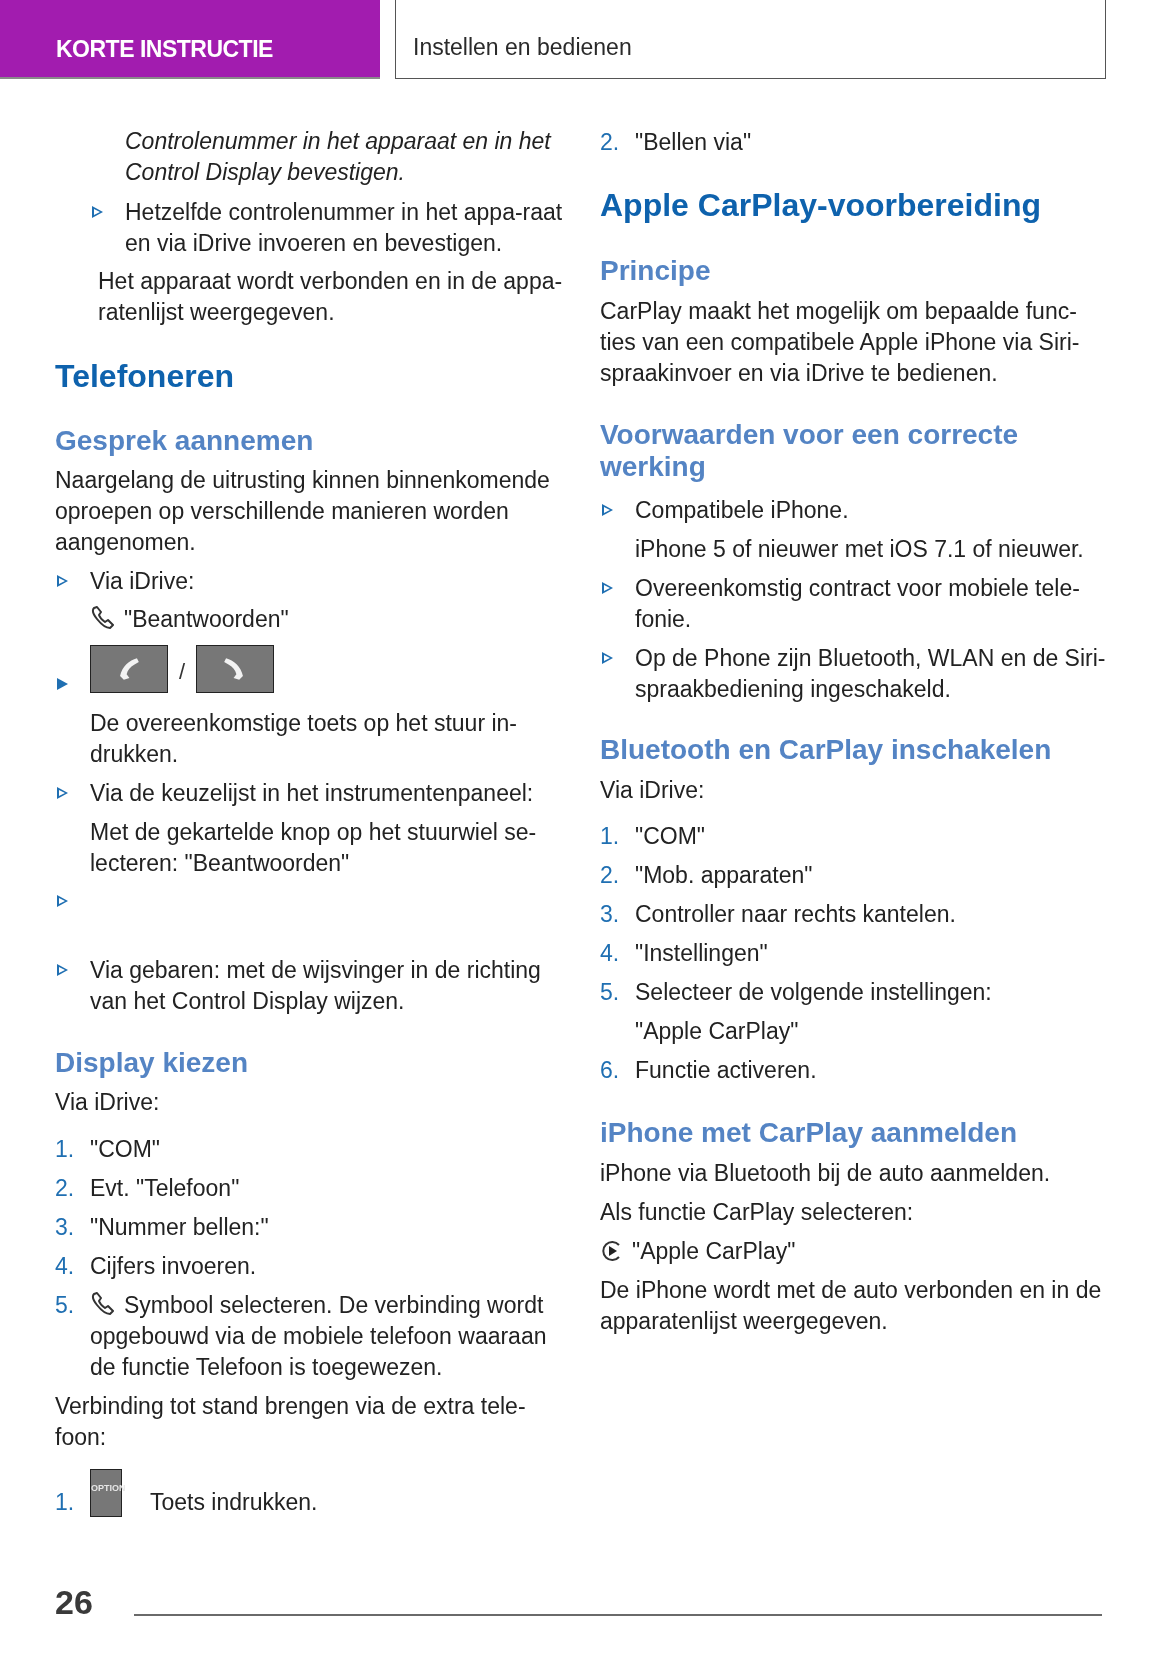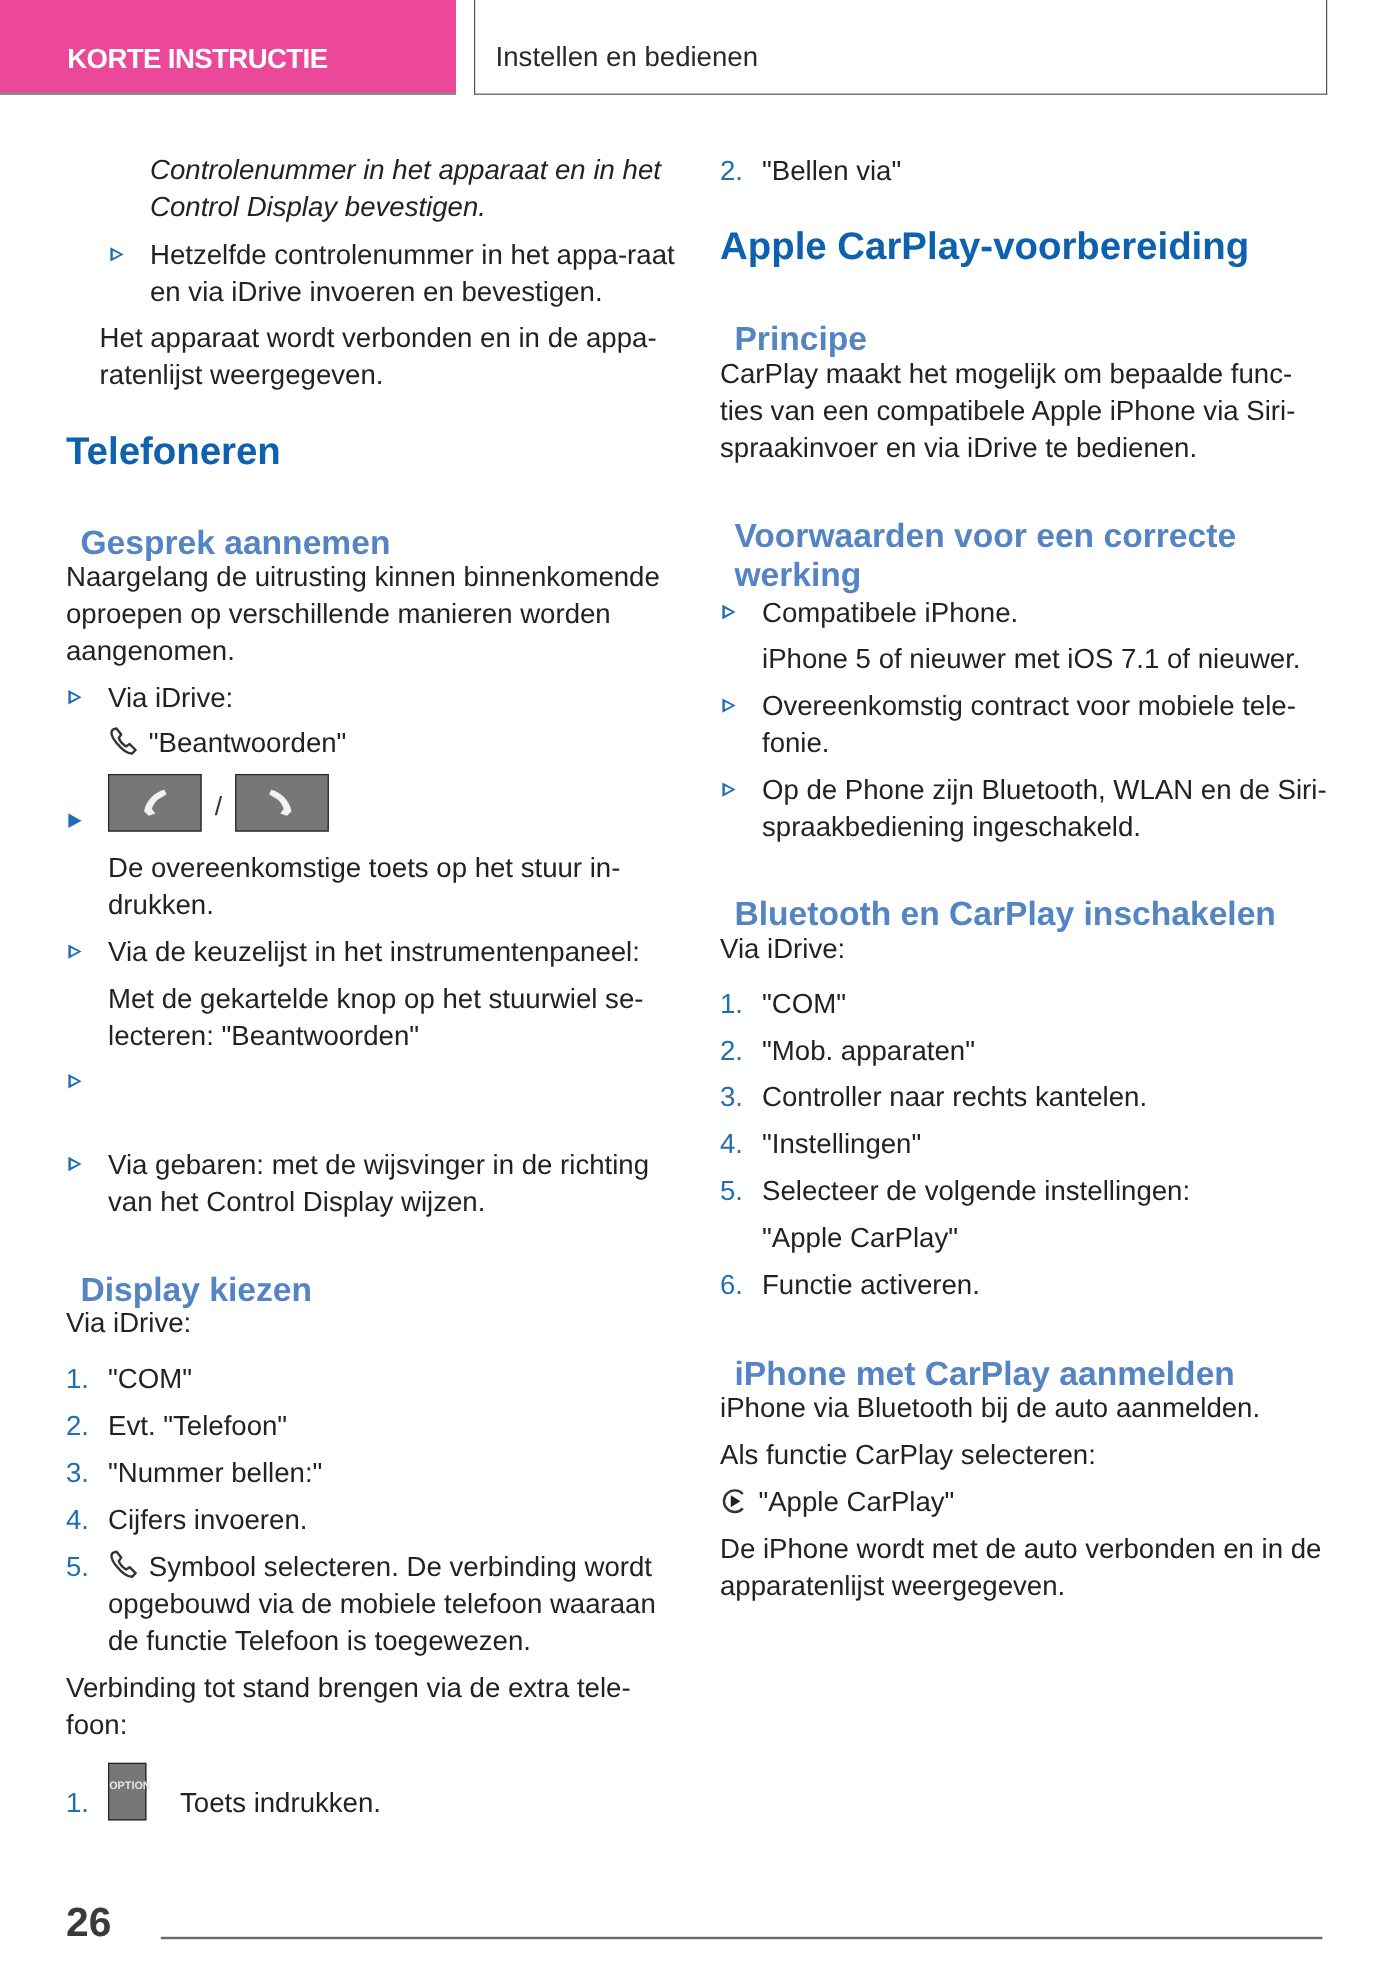--- a/index.html
+++ b/index.html
@@ -1,31 +1,31 @@
 <!DOCTYPE html>
 <html><head>
 <meta charset="utf-8">
 <style>
   html,body{margin:0;padding:0;background:#fff;}
   body{width:1166px;height:1654px;position:relative;overflow:hidden;
        font-family:"Liberation Sans","DejaVu Sans",sans-serif;color:#1e1e1e;}
-  .hdr-dark{position:absolute;left:0;top:0;width:380px;height:79px;background:#ec4899;
+  .hdr-dark{position:absolute;left:0;top:0;width:380px;height:79px;background:#a21caf;
             border-bottom:2px solid #8a8a8a;box-sizing:border-box;}
   .hdr-dark span{position:absolute;left:56px;top:36px;color:#fff;font-weight:bold;
             font-size:23px;letter-spacing:-0.5px;}
   .hdr-box{position:absolute;left:395px;top:-2px;width:711px;height:81px;border:1.5px solid #555;
            border-top:none;box-sizing:border-box;background:#fff;}
   .hdr-box span{position:absolute;left:17px;top:36px;font-size:23px;color:#2a2a2a;}
   .col{position:absolute;top:0;}
   .col.left{left:55px;width:510px;}
   .col.right{left:600px;width:510px;}
   .blk{position:absolute;left:0;right:0;}
   .p{font-size:23px;line-height:31px;color:#222;margin:0;}
   .h1{font-size:32px;font-weight:bold;color:#0e62ad;line-height:38px;margin:0;}
-  .h2{font-size:28px;font-weight:bold;color:#5484c4;line-height:32px;margin:12px;}
+  .h2{font-size:28px;font-weight:bold;color:#5484c4;line-height:32px;margin:0;}
   .li{position:relative;padding-left:35px;font-size:23px;line-height:31px;color:#222;}
   .li .mk{position:absolute;left:0;top:0;color:#1f6fb2;}
   .li .tri{position:absolute;left:2px;top:9px;width:0;height:0;
            border-left:11px solid #1f6fb2;border-top:6.5px solid transparent;border-bottom:6.5px solid transparent;}
   .li .tri::after{content:"";position:absolute;left:-9px;top:-3.5px;border-left:6px solid #fff;
            border-top:3.5px solid transparent;border-bottom:3.5px solid transparent;}
   .key{display:inline-block;background:#777;border:1.5px solid #222;box-sizing:border-box;
        vertical-align:middle;position:relative;}
   .phone-ic{display:inline-block;width:26px;height:26px;vertical-align:-4px;margin-right:8px;}
   .play-ic{display:inline-block;width:24px;height:24px;vertical-align:-4px;margin-right:8px;}
@@ -46,21 +46,21 @@
 
   <div class="blk" style="top:126px;">
     <p class="p" style="padding-left:70px;font-style:italic;">Controlenummer in het apparaat en in het Control Display bevestigen.</p>
   </div>
   <div class="blk" style="top:197px;left:35px;">
     <div class="li">
       <span class="tri"></span>
       <span>Hetzelfde controlenummer in het appa-raat en via iDrive invoeren en bevestigen.</span>
     </div>
   </div>
-  <div class="blk" style="top:266px;left:28px;">
+  <div class="blk" style="top:266px;left:43px;">
     <p class="p">Het apparaat wordt verbonden en in de appa-</p>
     <p class="p">ratenlijst weergegeven.</p>
   </div>
 
   <div class="blk" style="top:357px;">
     <h1 class="h1">Telefoneren</h1>
   </div>
 
   <div class="blk" style="top:425px;">
     <h2 class="h2">Gesprek aannemen</h2>

